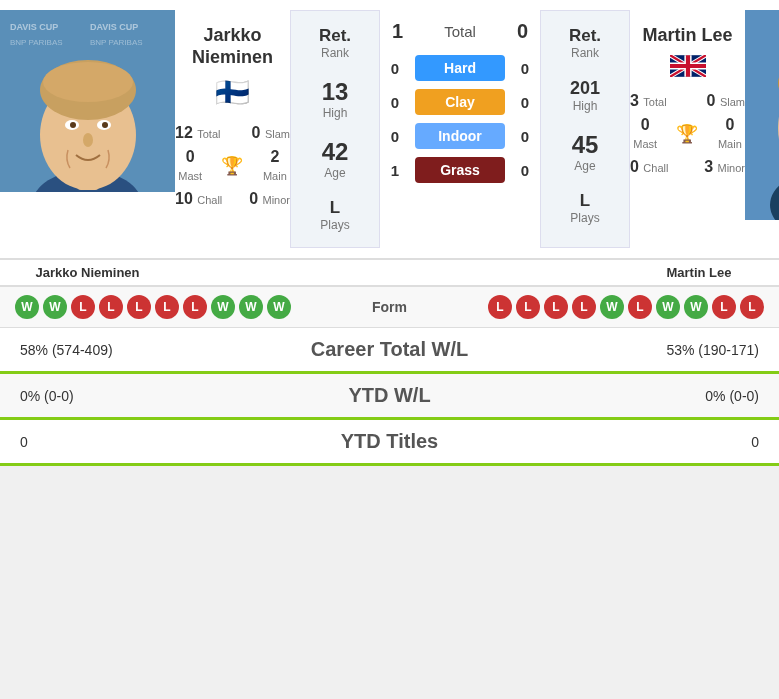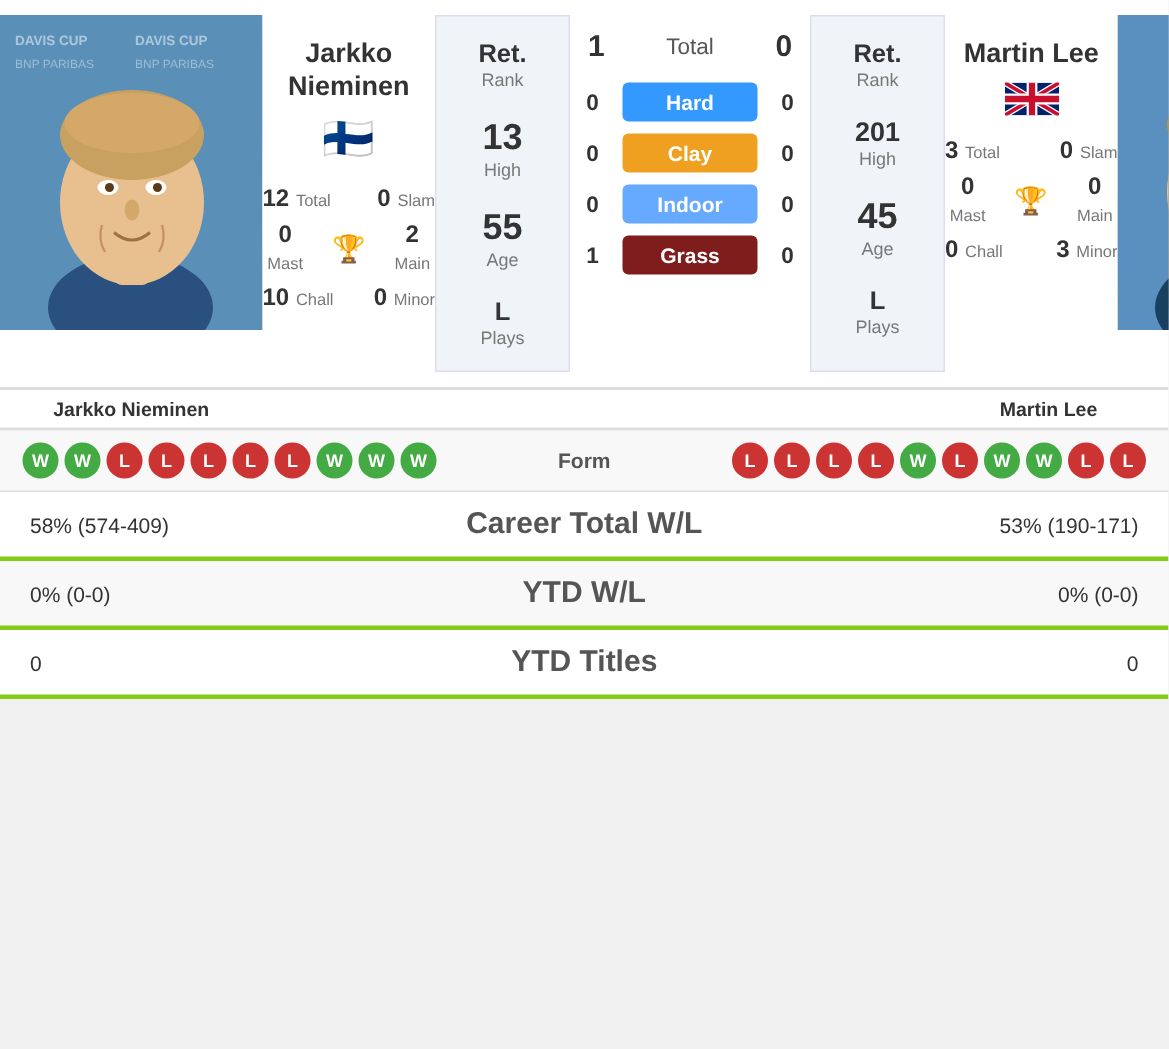--- a/index.html
+++ b/index.html
@@ -9,21 +9,21 @@
     
     .top-section {
       display: flex;
       background: #fff;
       border-bottom: 2px solid #ddd;
       padding: 10px 0;
     }
 
     .player-left-photo {
       width: 175px;
-      height: 210px;
+      height: 182px;
       overflow: hidden;
       flex-shrink: 0;
     }
     .player-left-photo .photo-placeholder {
       width: 175px;
       height: 210px;
       background: linear-gradient(135deg, #6fa3c8 0%, #4a7fa8 40%, #c8a87a 70%, #8a6a4a 100%);
       display: flex;
       align-items: center;
       justify-content: center;
@@ -296,21 +296,21 @@
     <div style="width:90px; flex-shrink:0; padding: 15px 5px; text-align:center; background:#f0f4f8; border: 1px solid #dde;">
       <div style="margin-bottom:18px;">
         <div style="font-size:17px;font-weight:bold;color:#333;">Ret.</div>
         <div style="font-size:12px;color:#777;">Rank</div>
       </div>
       <div style="margin-bottom:18px;">
         <div style="font-size:24px;font-weight:bold;color:#333;">13</div>
         <div style="font-size:12px;color:#777;">High</div>
       </div>
       <div style="margin-bottom:18px;">
-        <div style="font-size:24px;font-weight:bold;color:#333;">55</div>
+        <div style="font-size:24px;font-weight:bold;color:#333;">42</div>
         <div style="font-size:12px;color:#777;">Age</div>
       </div>
       <div>
         <div style="font-size:17px;font-weight:bold;color:#333;">L</div>
         <div style="font-size:12px;color:#777;">Plays</div>
       </div>
     </div>
 
     <div class="middle-section" style="flex:1; min-width:160px;">
 

